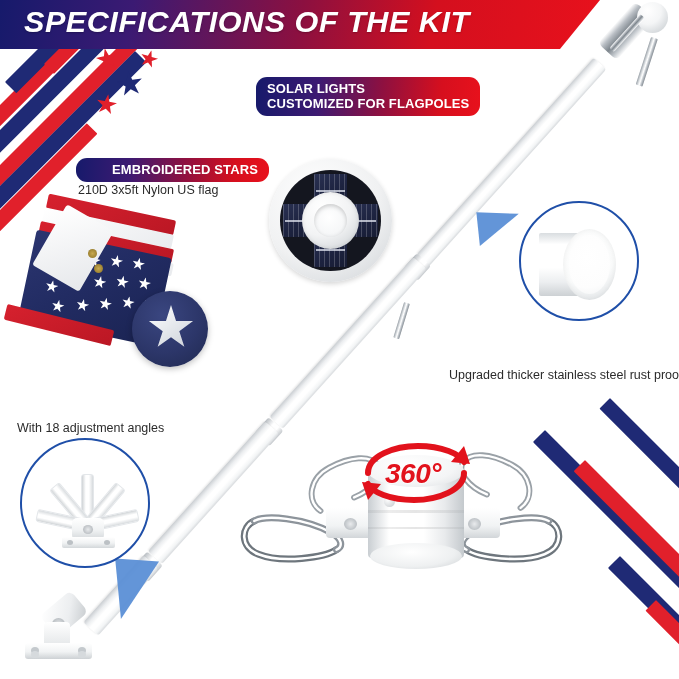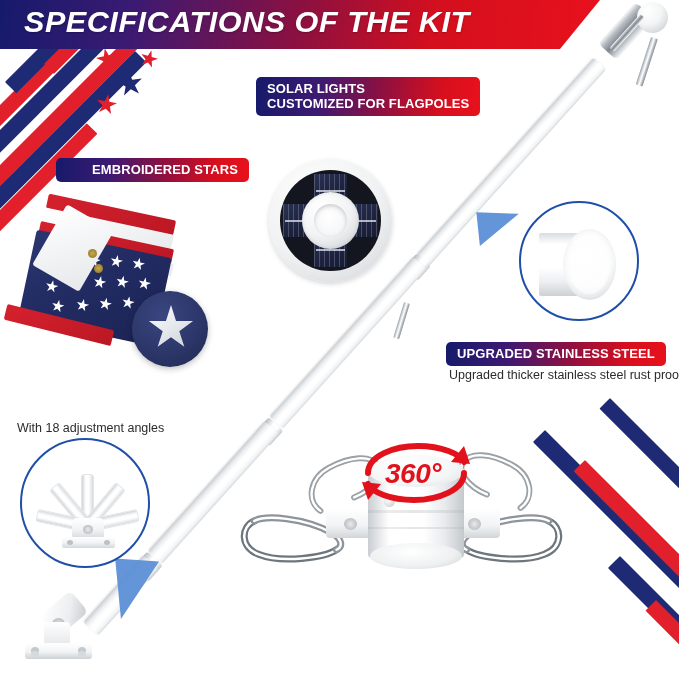--- a/index.html
+++ b/index.html
@@ -59,21 +59,21 @@
 
   
   .badge {
     position: absolute;
     display: inline-block;
     color: #ffffff;
     font-weight: bold;
     font-size: 13px;
     line-height: 15px;
     padding: 4px 11px 5px 11px;
-    border-radius: 5px;
+    border-radius: 11px;
     background: linear-gradient(95deg, #161a6b 0%, #3d1a72 28%, #8e1040 56%, #d60f1e 82%, #e8111c 100%);
     white-space: pre-line;
     letter-spacing: 0.1px;
   }
   .sub {
     position: absolute;
     font-size: 12.5px;
     color: #2b2b2b;
     white-space: nowrap;
   }
@@ -476,21 +476,21 @@
         <path d="M114 33 C114 50, 88 60, 64 60 C40 60, 22 52, 18 44" fill="none" stroke="#e2121c" stroke-width="6" stroke-linecap="round"></path>
         <path d="M18 60 L12 42 L31 44 Z" fill="#e2121c"></path>
       </svg>
     </div>
     <div id="badge-360" style="left:385px; top:458px;font-style:italic;">360°</div>
   </div>
 
   <div class="badge" style="left:256px; top:77px;">SOLAR LIGHTS
 CUSTOMIZED FOR FLAGPOLES</div>
 
-  <div class="badge" style="left:56px; top:158px;padding-left:36px;">EMBROIDERED STARS</div>
-
-  <div class="badge" style="left:446px; top:342px;">UPGRADED STAINLESS STEEL</div>
+  <div class="badge" style="left:76px; top:158px;padding-left:36px;">EMBROIDERED STARS</div>
+  <div class="sub" style="left:78px; top:183px;">210D 3x5ft Nylon US flag</div>
+
   <div class="sub" style="left:449px; top:368px;">Upgraded thicker stainless steel rust proof</div>
 
   <div class="sub" style="left:17px; top:421px;">With 18 adjustment angles</div>
 
 
 </div>
 
 </body></html>

